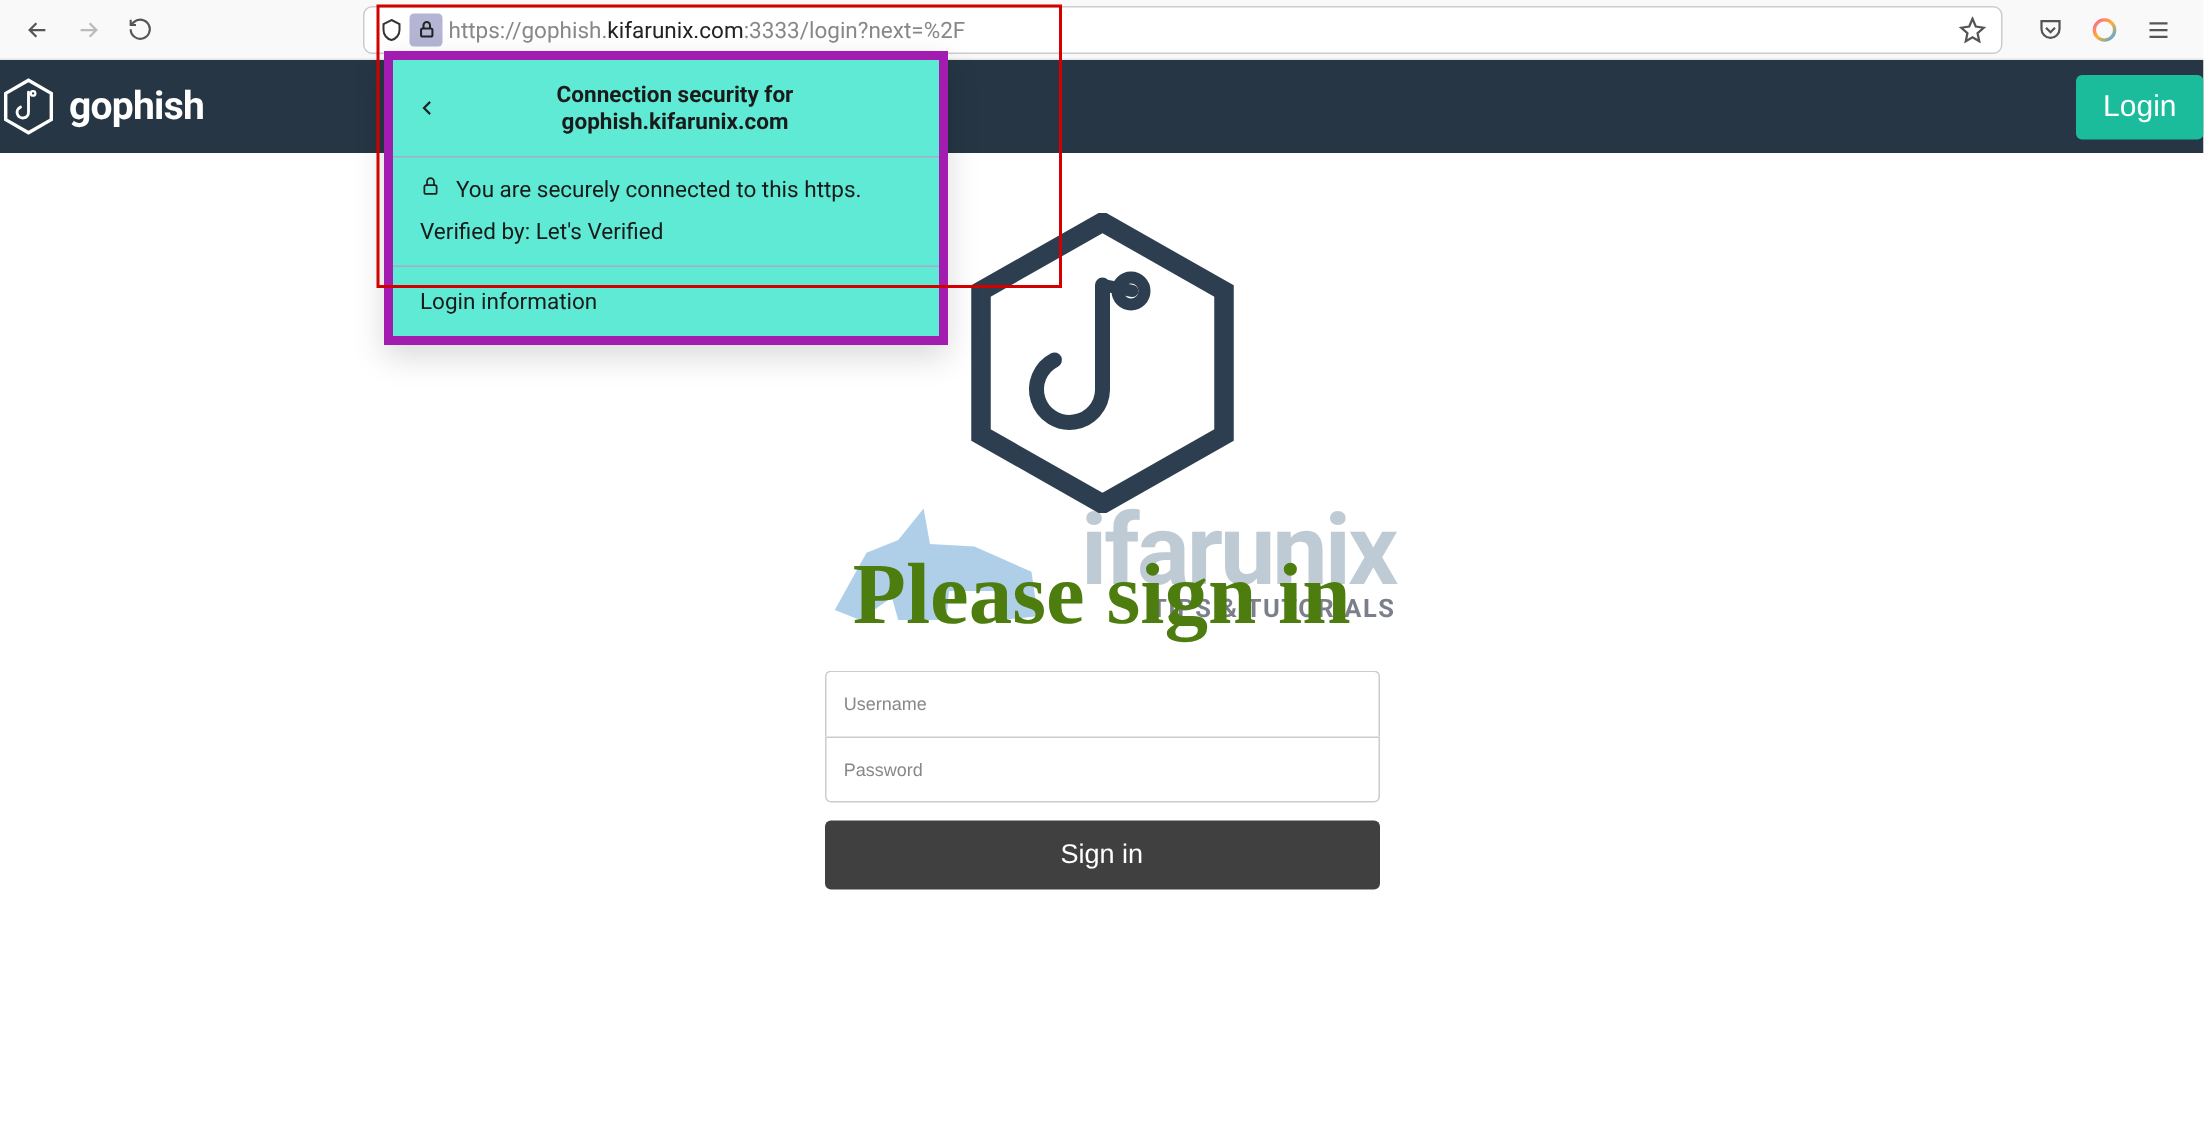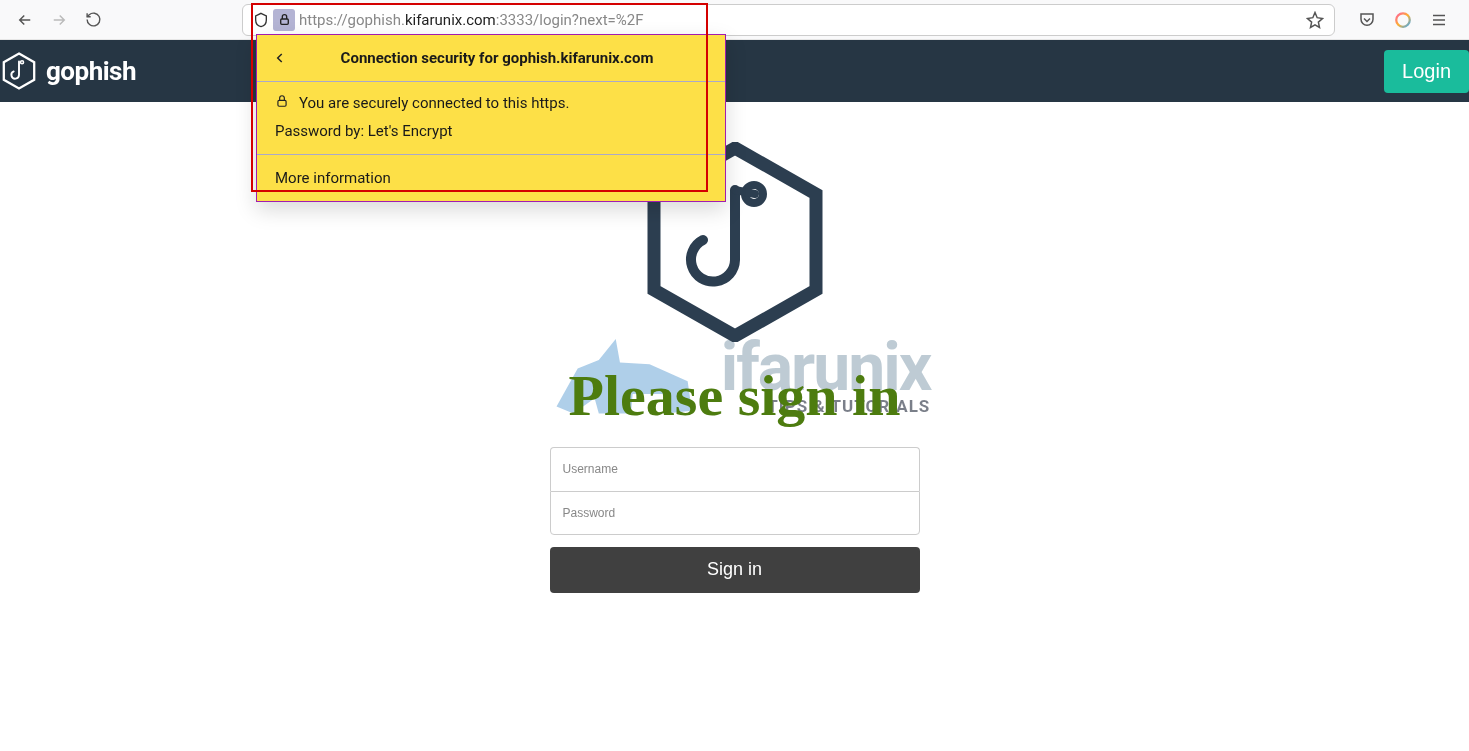--- a/index.html
+++ b/index.html
@@ -96,23 +96,23 @@
       width: 457px;
       height: 189px;
       border: 2px solid #d40000;
       pointer-events: none;
       z-index: 40;
     }
     .sec-popup {
       position: absolute;
       left: 256px;
       top: 34px;
-      width: 470px;
-      background: #fde047;
-      border: 1px solid #a21caf;
+      width: 376px;
+      background: #5eead4;
+      border: 6px solid #a21caf;
       box-shadow: 0 8px 20px rgba(0,0,0,0.15);
       z-index: 30;
       font-size: 15px;
       color:#1a1a1a;
     }
     .sec-popup .hdr {
       display:flex; align-items:center; gap:12px;
       padding: 14px 16px;
       border-bottom: 1px solid #aaa9c9;
       font-weight:700;
@@ -285,24 +285,24 @@
   <div class="row">
     <span>
       <svg width="14" height="14" viewBox="0 0 24 24" fill="none" stroke="#222" stroke-width="2">
           <rect x="5" y="11" width="14" height="10" rx="2"></rect>
           <path d="M8 11V7a4 4 0 0 1 8 0v4"></path>
         </svg>
     </span>
     <span>You are securely connected to this https.</span>
   </div>
   <div class="row2">
-    <span>Password by: Let's Encrypt</span>
+    <span>Verified by: Let's Verified</span>
   </div>
   <div class="row3">
-    <span>More information</span>
+    <span>Login information</span>
   </div>
 </div>
 
 <div class="app-nav">
   <div class="brand">
     <svg width="38" height="38" viewBox="0 0 100 100">
       <polygon points="50,4 90,27 90,73 50,96 10,73 10,27" fill="none" stroke="#fff" stroke-width="6"></polygon>
       <path d="M50 25 v35 a10 10 0 1 1 -14 -9" fill="none" stroke="#fff" stroke-width="5" stroke-linecap="round"></path>
       <circle cx="58" cy="27" r="4" fill="none" stroke="#fff" stroke-width="4"></circle>
     </svg>

